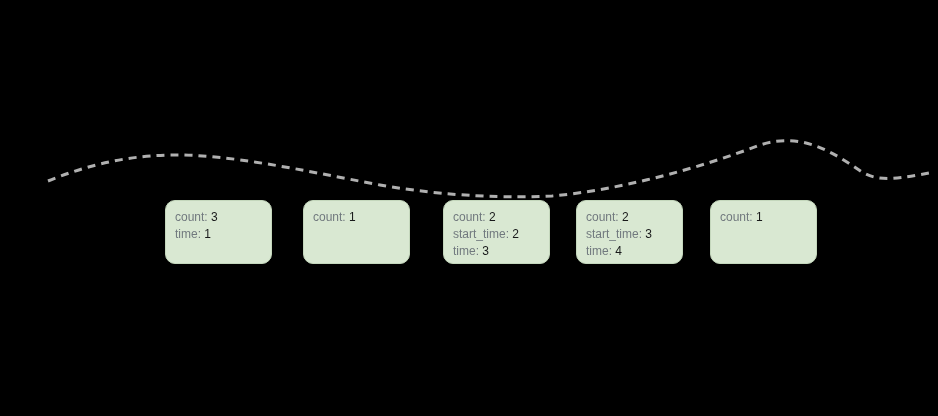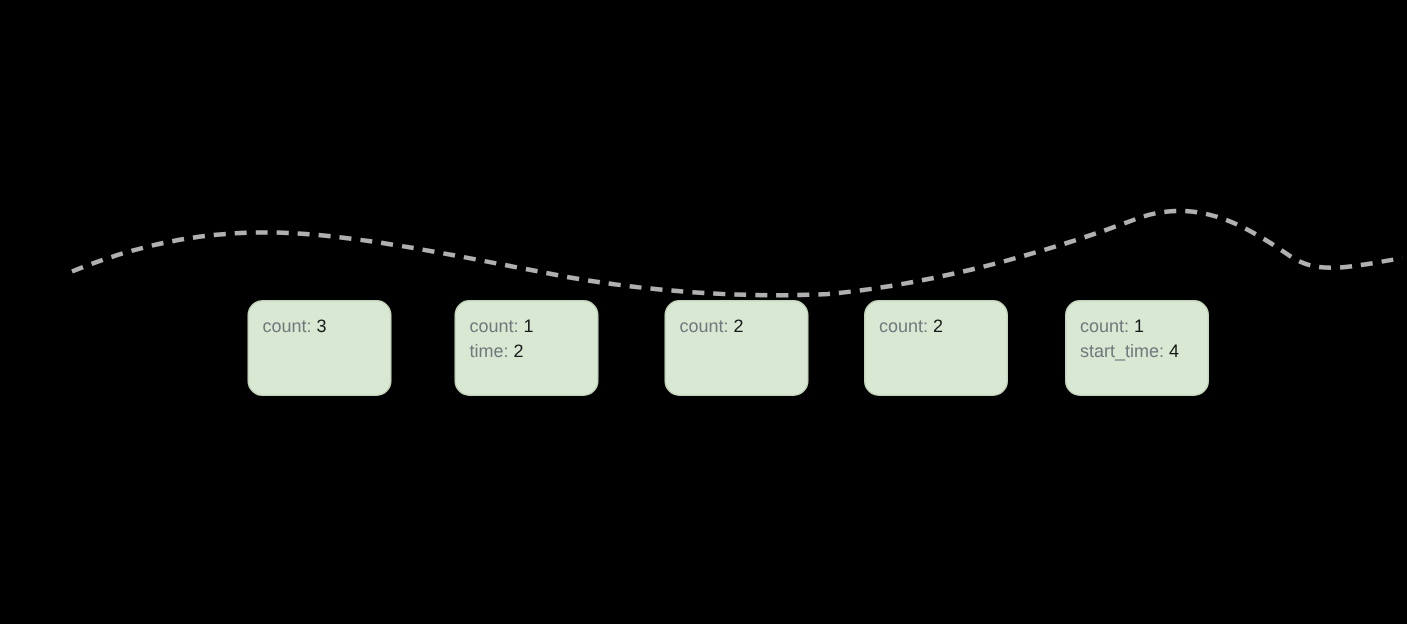--- a/index.html
+++ b/index.html
@@ -20,21 +20,21 @@
     position: absolute;
     left: 0;
     top: 0;
     width: 938px;
     height: 416px;
     pointer-events: none;
   }
   .window-box {
     position: absolute;
     box-sizing: border-box;
-    width: 96px;
+    width: 107px;
     height: 64px;
     border-radius: 10px;
     background: #d9e8d2;
     border: 1px solid #c4d7bc;
     padding: 8px 0 0 9px;
   }
   .field-row {
     font-size: 12px;
     line-height: 17px;
     white-space: nowrap;
@@ -51,30 +51,33 @@
 
 <div id="canvas" style="width: 938px; height: 416px; background: rgb(0, 0, 0);">
 
   <svg id="trend-svg" viewBox="0 0 938 416" xmlns="http://www.w3.org/2000/svg">
     <path id="trend-path" fill="none" stroke-linecap="butt" d="M 48 181 C 80 168, 120 156, 170 155 C 230 154, 300 170, 380 185 C 450 197, 510 198, 552 196 C 620 190, 700 168, 760 145 C 800 132, 830 150, 862 172 C 880 183, 900 178, 935 172" stroke="#b0b0b0" stroke-width="3" stroke-dasharray="8 6"></path>
   </svg>
 
   <div id="windows-layer">
       <div class="window-box" style="left: 165px; top: 200px; background: rgb(217, 232, 210); border-color: rgb(196, 215, 188);">
         <div class="field-row"><span class="field-key">count:</span><span class="field-val"> 3</span></div>
+        <div class="field-row"><span class="field-key">time:</span><span class="field-val"> 1</span></div>
       </div>
       <div class="window-box" style="left: 303px; top: 200px; background: rgb(217, 232, 210); border-color: rgb(196, 215, 188);">
         <div class="field-row"><span class="field-key">count:</span><span class="field-val"> 1</span></div>
-        <div class="field-row"><span class="field-key">time:</span><span class="field-val"> 2</span></div>
       </div>
       <div class="window-box" style="left: 443px; top: 200px; background: rgb(217, 232, 210); border-color: rgb(196, 215, 188);">
         <div class="field-row"><span class="field-key">count:</span><span class="field-val"> 2</span></div>
+        <div class="field-row"><span class="field-key">start_time:</span><span class="field-val"> 2</span></div>
+        <div class="field-row"><span class="field-key">time:</span><span class="field-val"> 3</span></div>
       </div>
       <div class="window-box" style="left: 576px; top: 200px; background: rgb(217, 232, 210); border-color: rgb(196, 215, 188);">
         <div class="field-row"><span class="field-key">count:</span><span class="field-val"> 2</span></div>
+        <div class="field-row"><span class="field-key">start_time:</span><span class="field-val"> 3</span></div>
+        <div class="field-row"><span class="field-key">time:</span><span class="field-val"> 4</span></div>
       </div>
       <div class="window-box" style="left: 710px; top: 200px; background: rgb(217, 232, 210); border-color: rgb(196, 215, 188);">
         <div class="field-row"><span class="field-key">count:</span><span class="field-val"> 1</span></div>
-        <div class="field-row"><span class="field-key">start_time:</span><span class="field-val"> 4</span></div>
       </div>
     </div>
 
 </div>
 
 </body></html>

